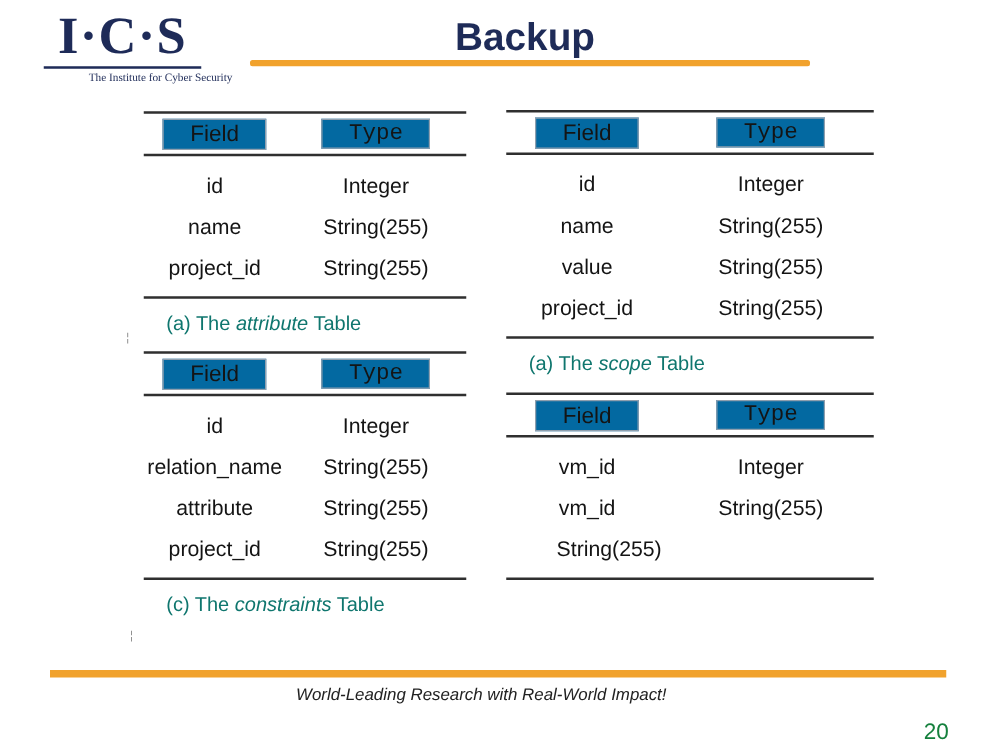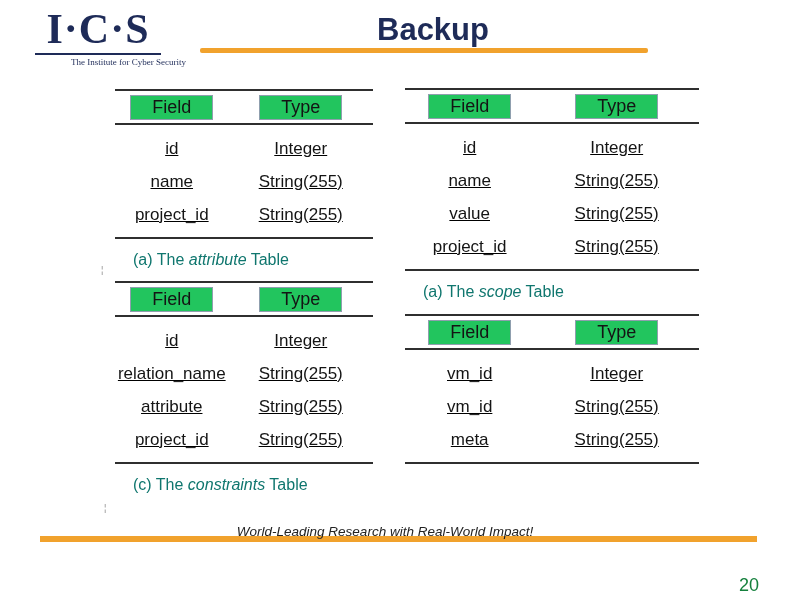--- a/index.html
+++ b/index.html
@@ -12,55 +12,55 @@
     background: #ffffff;
     overflow: hidden;
   }
 
   
   .ics-logo { position: absolute; left: 33px; top: 6px; width: 130px; text-align: center; color: #1e2b58; }
   .ics-text { font-family: "Liberation Serif", "DejaVu Serif", serif; font-weight: bold; font-size: 42px; line-height: 46px; letter-spacing: 1px; }
   .ics-rule { height: 2px; background: #1e2b58; margin: 1px 2px 2px 2px; }
   .ics-tagline { font-family: "Liberation Serif", "DejaVu Serif", serif; font-size: 9px; color: #1e2b58; white-space: nowrap; margin-left: 38px; }
 
-  .slide-title { position: absolute; left: 209px; top: 12px; width: 448px; text-align: center; font-size: 31px; font-weight: bold; color: #1e2b58; }
+  .slide-title { position: absolute; left: 196px; top: 12px; width: 448px; text-align: center; font-size: 31px; font-weight: bold; color: #1e2b58; }
   .title-underline { position: absolute; left: 200px; top: 48px; width: 448px; height: 5px; background: #f1a22d; border-radius: 2px; }
 
   .utsa-logo { position: absolute; left: 660px; top: 18px; width: 125px; color: #1e2b58; font-weight: bold; font-size: 44px; letter-spacing: -3px; font-stretch: condensed; line-height: 44px; }
   .utsa-mark { font-size: 14px; letter-spacing: 0; vertical-align: 2px; }
 
   
   .dbtable { position: absolute; }
   .t1 { left: 115px; top: 89px;  width: 258px; }
   .t2 { left: 405px; top: 88px;  width: 294px; }
   .t3 { left: 115px; top: 281px; width: 258px; }
   .t4 { left: 405px; top: 314px; width: 294px; }
 
   .thead {
     display: flex; align-items: center; height: 36px;
     border-top: 2px solid #2f2f2f; border-bottom: 2px solid #2f2f2f;
   }
   .hcell { text-align: center; }
   .hcell.f { width: 44%; }
-  .hcell.t { width: 56%; }
+  .hcell.t { width: 56%; font-family: Liberation Mono, monospace; }
   .hbox {
-    display: inline-block; background: #22c55e; border: 1px solid #8f9fae;
+    display: inline-block; background: #0369a1; border: 1px solid #8f9fae;
     padding: 1px 21px; font-size: 18px; color: #141414;
   }
-  .tbody { padding: 7px 0 6px 0; border-bottom: 2px solid #2f2f2f; text-decoration: underline; }
+  .tbody { padding: 7px 0 6px 0; border-bottom: 2px solid #2f2f2f; }
   .trow { display: flex; align-items: center; height: 33px; font-size: 17px; color: #141414; }
   .cfield { width: 44%; text-align: center; }
   .ctype  { width: 56%; text-align: center; }
 
   .caption { margin-top: 9px; text-align: left; font-size: 16px; color: #0f766e; padding: 0 18px; line-height: 23px; }
   .caption i { font-style: italic; }
 
   
   .footer-bar { position: absolute; left: 40px; top: 536px; width: 717px; height: 6px; background: #f1a22d; }
-  .footer-motto { position: absolute; left: 100px; top: 524px; width: 570px; text-align: center; font-style: italic; font-size: 13.5px; color: #222222; }
+  .footer-motto { position: absolute; left: 100px; top: 548px; width: 570px; text-align: center; font-style: italic; font-size: 13.5px; color: #222222; }
   .page-number { position: absolute; left: 725px; top: 575px; width: 34px; text-align: right; font-size: 18px; color: #15803d; }
 
   
   .artifact { position: absolute; font-size: 9px; color: #8a8a8a; line-height: 8px; }
   .a1 { left: 101px; top: 266px; }
   .a2 { left: 104px; top: 504px; }
 </style>
 </head>
 <body>
 
@@ -158,21 +158,20 @@
     <div class="tbody">
       <div class="trow">
           <span class="cfield">vm_id</span>
           <span class="ctype">Integer</span>
         </div>
       <div class="trow">
           <span class="cfield">vm_id</span>
           <span class="ctype">String(255)</span>
         </div>
       <div class="trow">
-          <span class="cfield">meta</span>
           <span class="ctype">String(255)</span>
         </div>
     </div>
   </figure>
 
   <div class="artifact a1">¦</div>
   <div class="artifact a2">¦</div>
 
   <div class="footer-bar"></div>
   <div class="footer-motto">World-Leading Research with Real-World Impact!</div>

